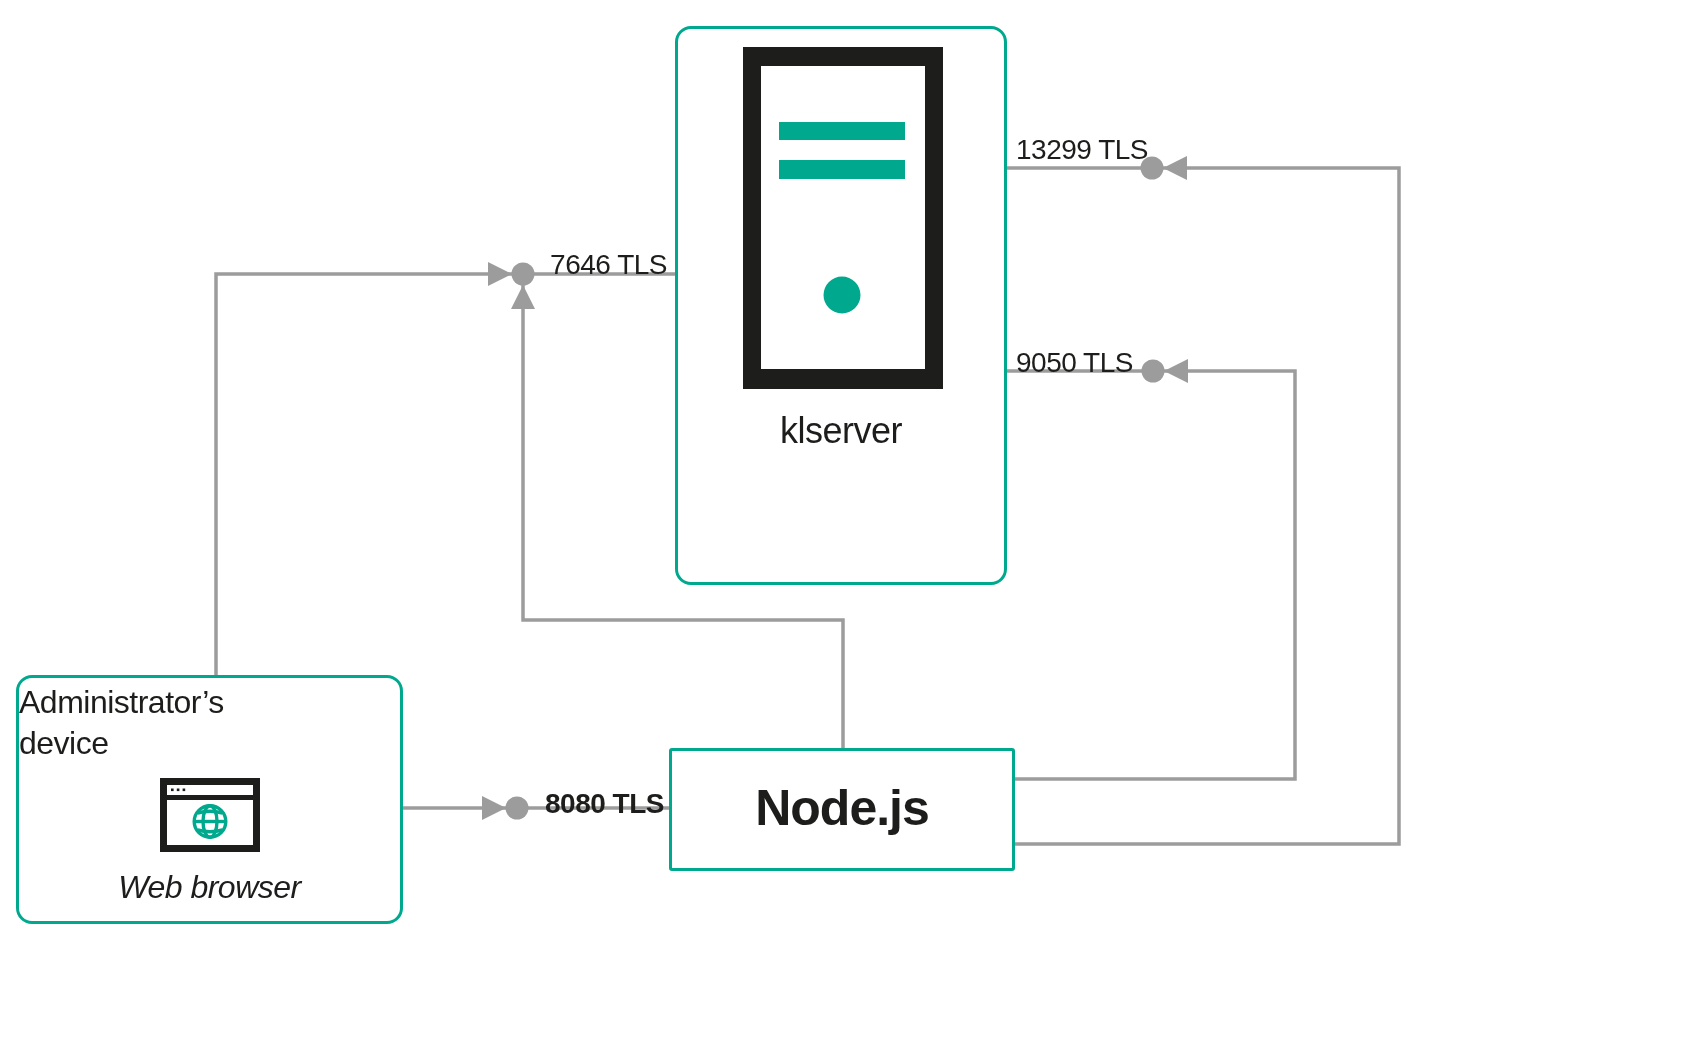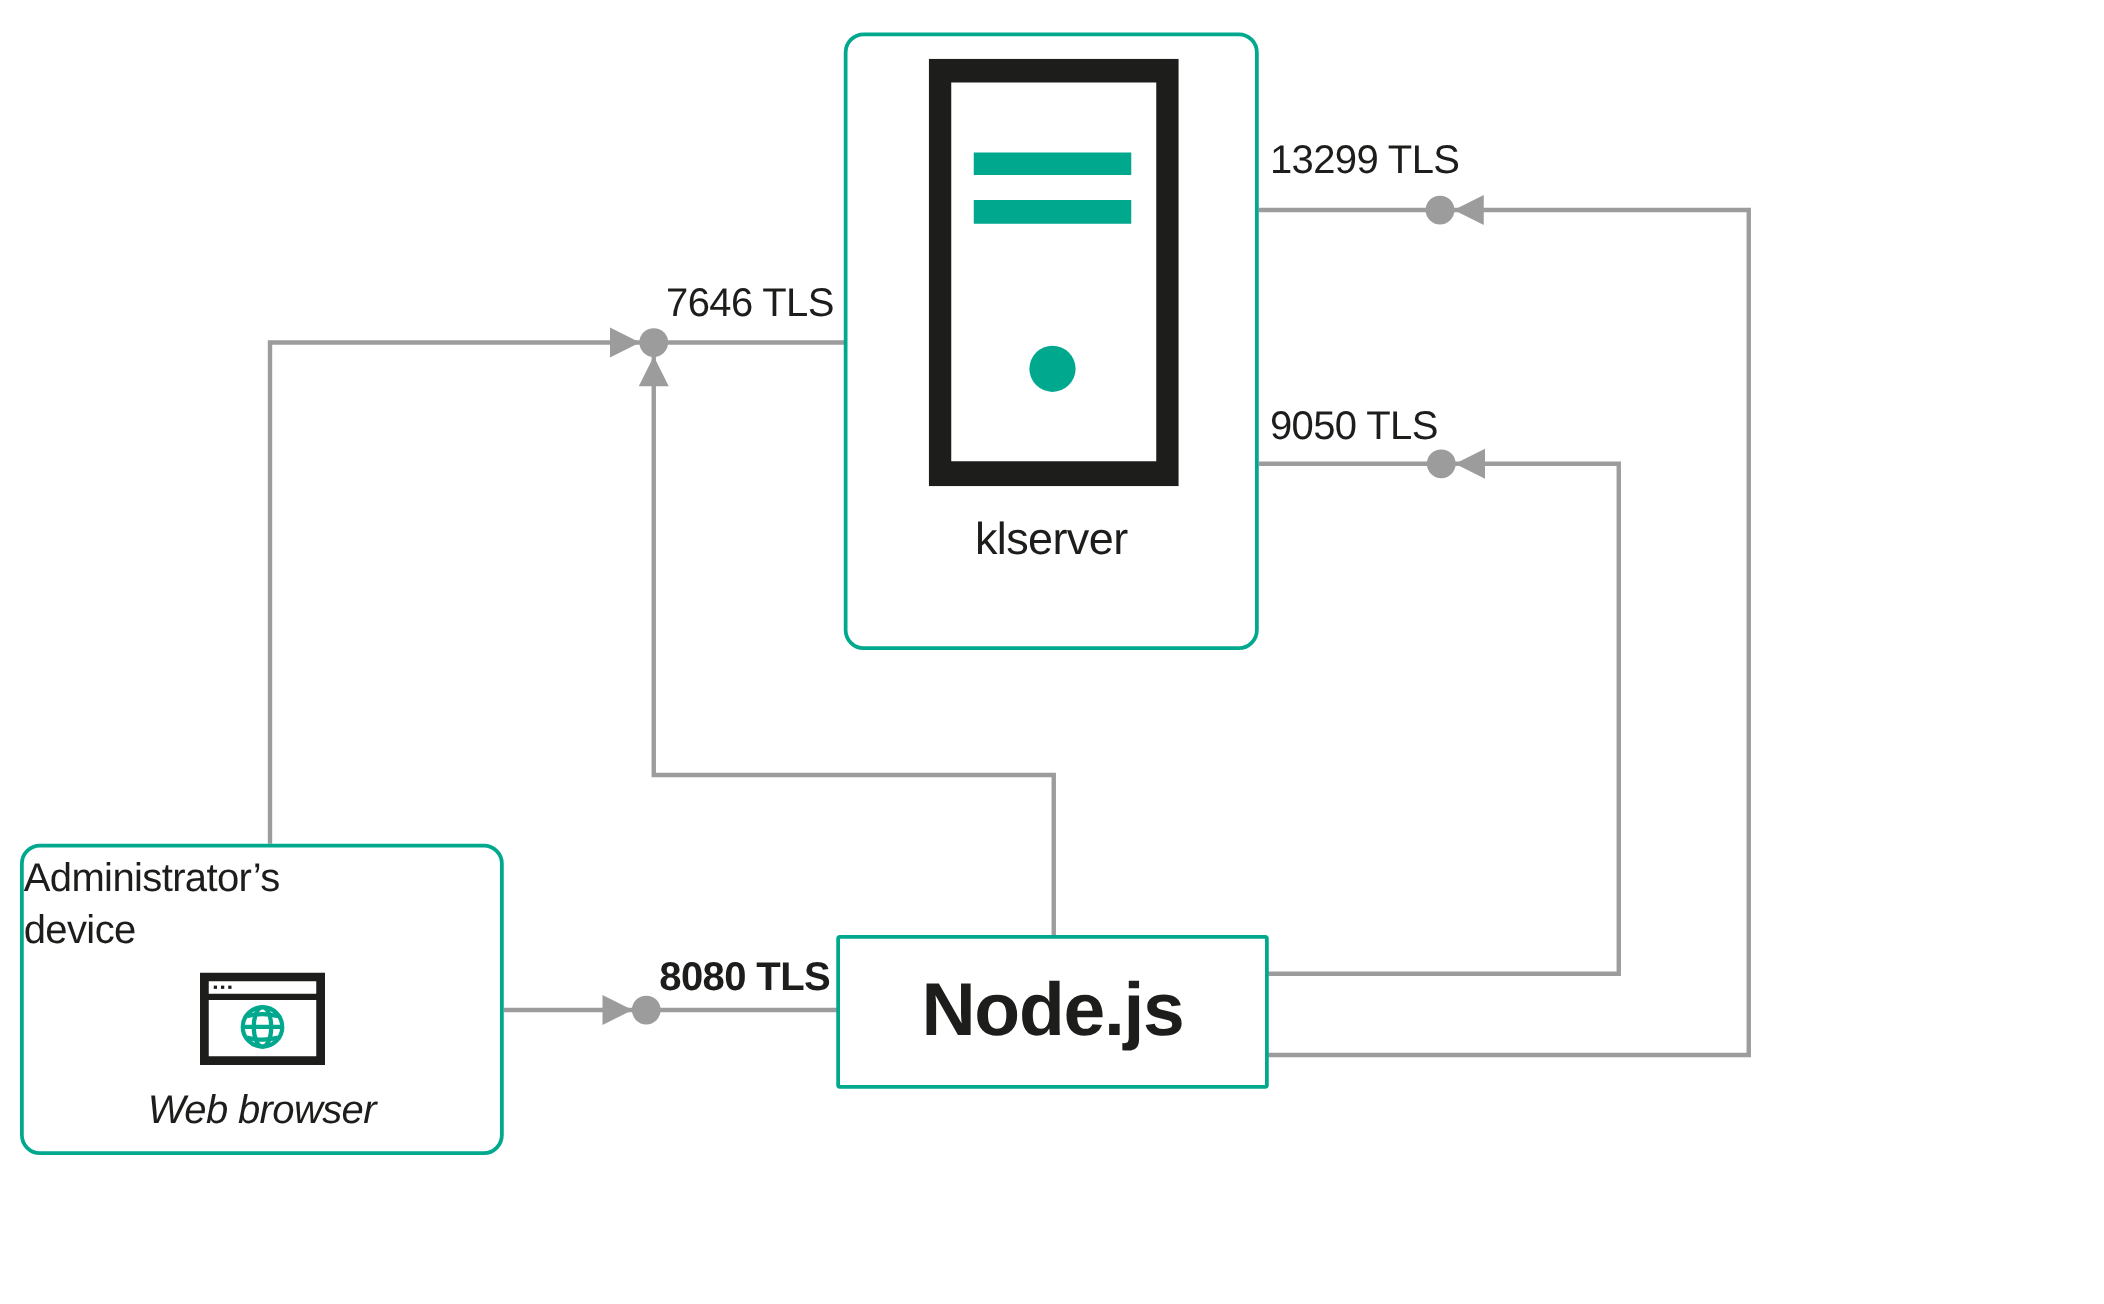--- a/index.html
+++ b/index.html
@@ -19,21 +19,21 @@
   }
   svg.connector-layer{position:absolute;left:0;top:0;width:1683px;height:1043px;}
   .conn{fill:none;stroke:var(--connector);stroke-width:3.5px;}
   .conn-fill{fill:var(--connector);stroke:none;}
 
   .node-box{
     position:absolute;
     background:#fff;
     border:3px solid var(--accent);
   }
-  .box-server{left:675px;top:26px;width:332px;height:494px;border-radius:16px;}
+  .box-server{left:675px;top:26px;width:332px;height:559px;border-radius:16px;}
   .box-admin{left:16px;top:675px;width:387px;height:249px;border-radius:16px;}
   .box-nodejs{left:669px;top:748px;width:346px;height:123px;border-radius:3px;
     display:flex;align-items:center;justify-content:center;}
 
   .server-icon{position:absolute;left:65px;top:18px;width:200px;height:342px;}
   .browser-icon{position:absolute;left:141px;top:100px;width:100px;height:74px;}
 
   .server-label{
     position:absolute;left:0;top:379px;width:100%;
     text-align:center;font-size:36px;line-height:45px;font-weight:500;
@@ -43,28 +43,29 @@
     position:absolute;left:0;top:4px;width:100%;
     font-size:32px;line-height:41px;font-weight:500;
     letter-spacing:-0.5px;color:var(--ink);
   }
   .admin-caption{
     position:absolute;left:0;top:190px;width:100%;
     text-align:center;font-size:32px;line-height:38px;font-weight:500;
     letter-spacing:-0.5px;color:var(--ink);font-style:italic;
   }
   .nodejs-label{
-    font-size:60px;font-weight:700;letter-spacing:-1px;color:var(--ink);
+    font-size:50px;font-weight:700;letter-spacing:-1px;color:var(--ink);
     padding-bottom:4px;
   }
   .port-label{
     position:absolute;
-    font-size:32px;line-height:36px;font-weight:400;
+    font-size:28px;line-height:36px;font-weight:400;
     letter-spacing:-0.5px;color:var(--ink);
     white-space:nowrap;
+    margin-top:23px;
   }
   .pl-13299{left:1016px;top:109px;}
   .pl-9050{left:1016px;top:322px;}
   .pl-4444{right:1016px;top:224px;text-align:right;}
   .pl-8080{right:1019px;top:763px;text-align:center;font-weight:bold;}
 </style>
 </head>
 <body>
 
 <div class="stage">

